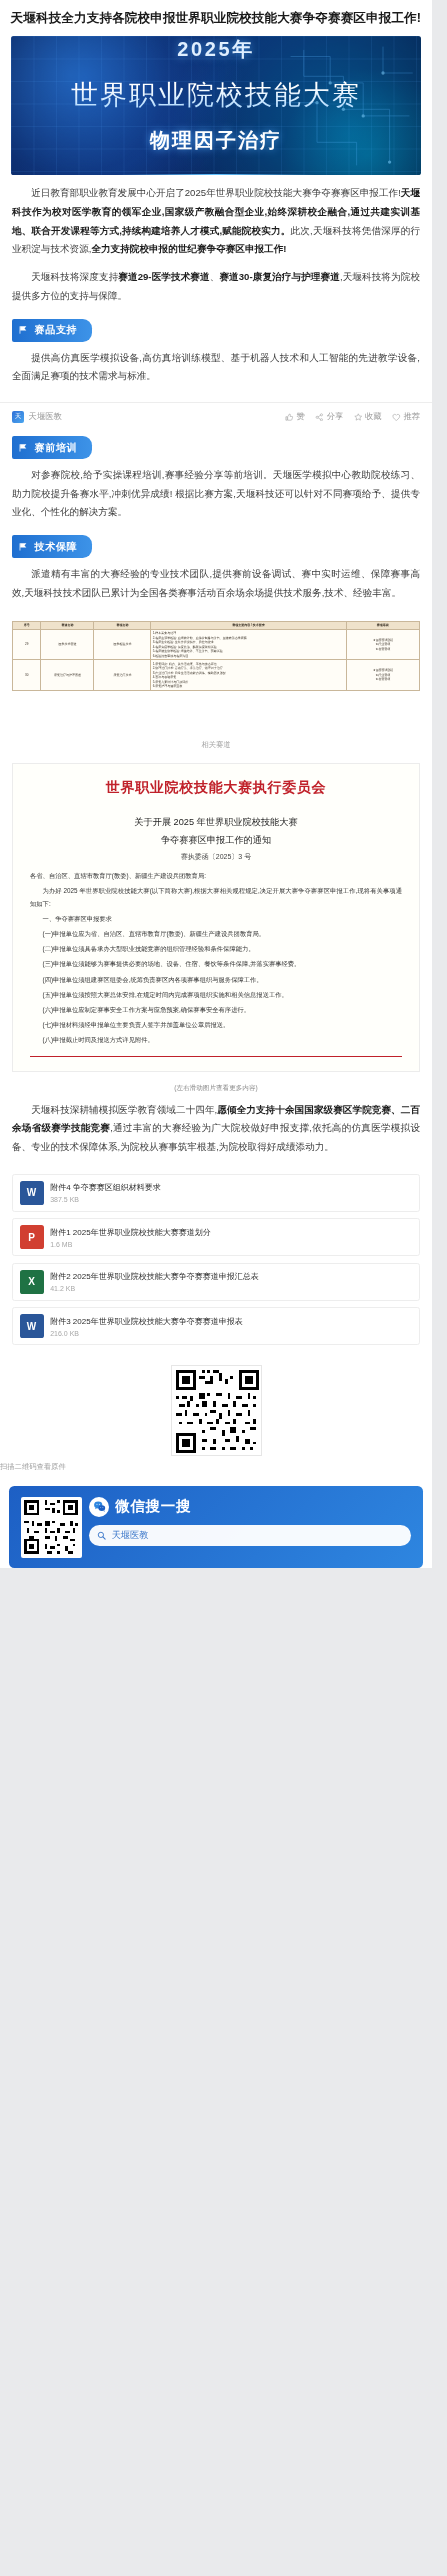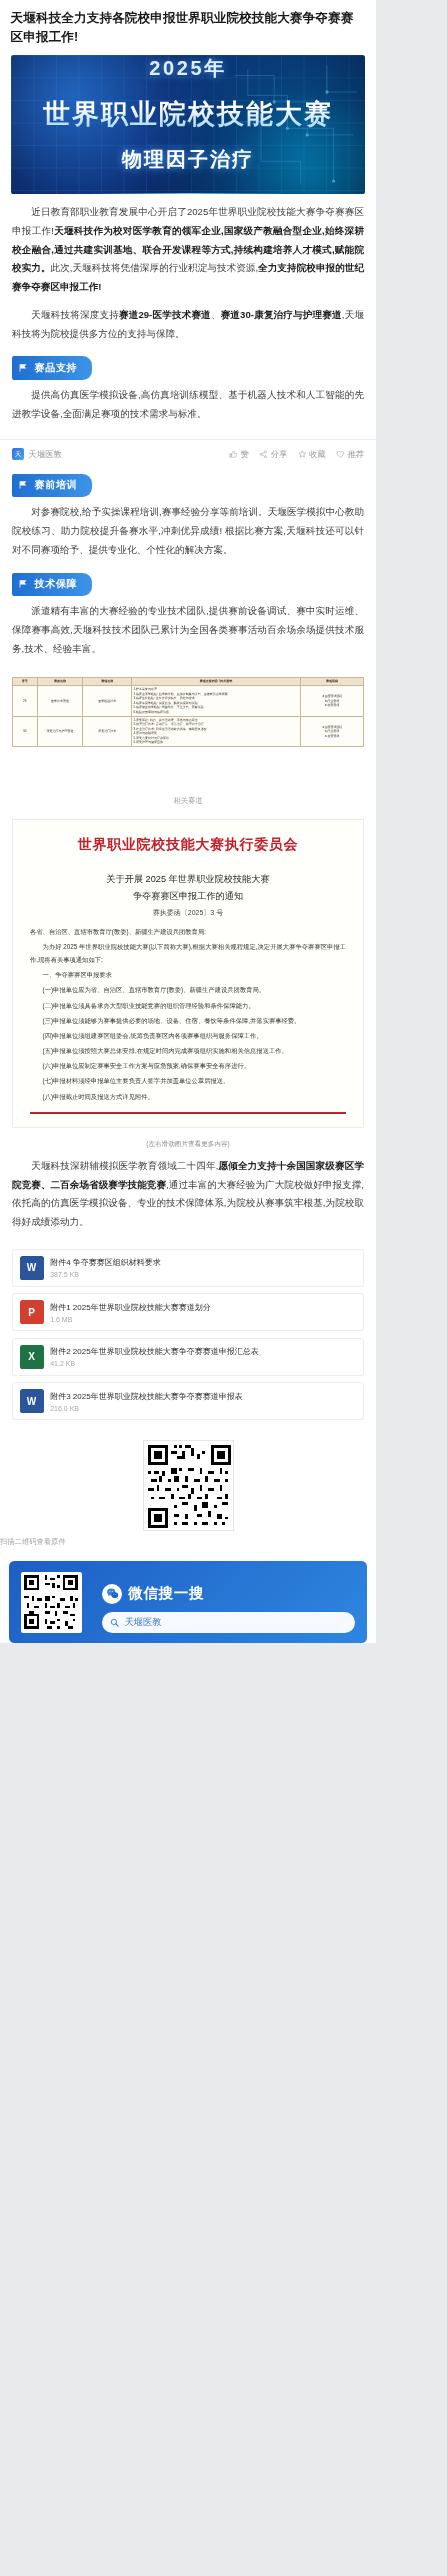--- a/index.html
+++ b/index.html
@@ -3,21 +3,21 @@
 <meta charset="utf-8">
 <style>
   * { box-sizing: border-box; }
   html, body { margin:0; padding:0; }
   body {
     width:448px;
     background:#e9eaec;
     font-family:"Liberation Sans","DejaVu Sans",sans-serif;
     color:#2b2b2b;
   }
-  .page { width:376px; position:relative; background:#ffffff; }
+  .page { width:432px; position:relative; background:#ffffff; }
 
   
   .headline {
     padding:9.2px 10.6px 8px 10.6px;
     font-size:12.6px;
     line-height:1.5;
     font-weight:bold;
     color:#1a1a1a;
     letter-spacing:0.1px;
   }
@@ -54,21 +54,21 @@
     opacity:.55;
   }
   .hero-text { position:absolute; inset:0; display:flex; flex-direction:column;
     align-items:center; justify-content:center;gap:12px; }
   .hero-year {
     font-size:20px; font-weight:bold; color:#dfefff;
     letter-spacing:2.6px; margin-bottom:4px;
     text-shadow:0 0 9.2px rgba(90,180,255,.8);
   }
   .hero-main {
-    font-size:27px; font-weight:bold;
+    font-size:27px; font-weight:normal;
     background:linear-gradient(180deg,#ffffff 25%, #9ed2ff 100%);
     -webkit-background-clip:text; background-clip:text; color:transparent;
     letter-spacing:2px; line-height:1.25;
     text-align:left;
   }
   .hero-sub {
     margin-top:2.6px;
     font-size:20px; font-weight:bold; color:#ffffff;
     letter-spacing:2px;
     text-shadow:0 0 8px rgba(80,170,255,.9);
@@ -188,21 +188,21 @@
     border:0.7px solid #e6e6e6;
   }
   .qr-cap { font-size:7.3px; color:#a3a3a3; padding:5.3px 0 10.6px 0; }
 
   
   .footer {
     margin:0 9.2px 12px 9.2px;
     background:linear-gradient(135deg,#1d5fc4,#2e86e0);
     border-radius:5.3px;
     padding:10.6px 12px;
-    display:flex; align-items:flex-end; gap:20px;
+    display:flex; align-items:flex-start; gap:7px;
   }
   .footer-qr { width:61px; height:61px; background:#fff; padding:3.3px; border-radius:2px; flex:none; }
   .footer-right { flex:1; }
   .footer-title { display:flex; align-items:center; gap:6px; color:#fff; font-size:14.5px; font-weight:bold; letter-spacing:0.7px; }
   .wechat-badge {
     width:20px; height:20px; border-radius:50%;
     background:#ffffff; display:flex; align-items:center; justify-content:center;
   }
   .footer-search {
     margin-top:8px; background:rgba(255,255,255,.96);

